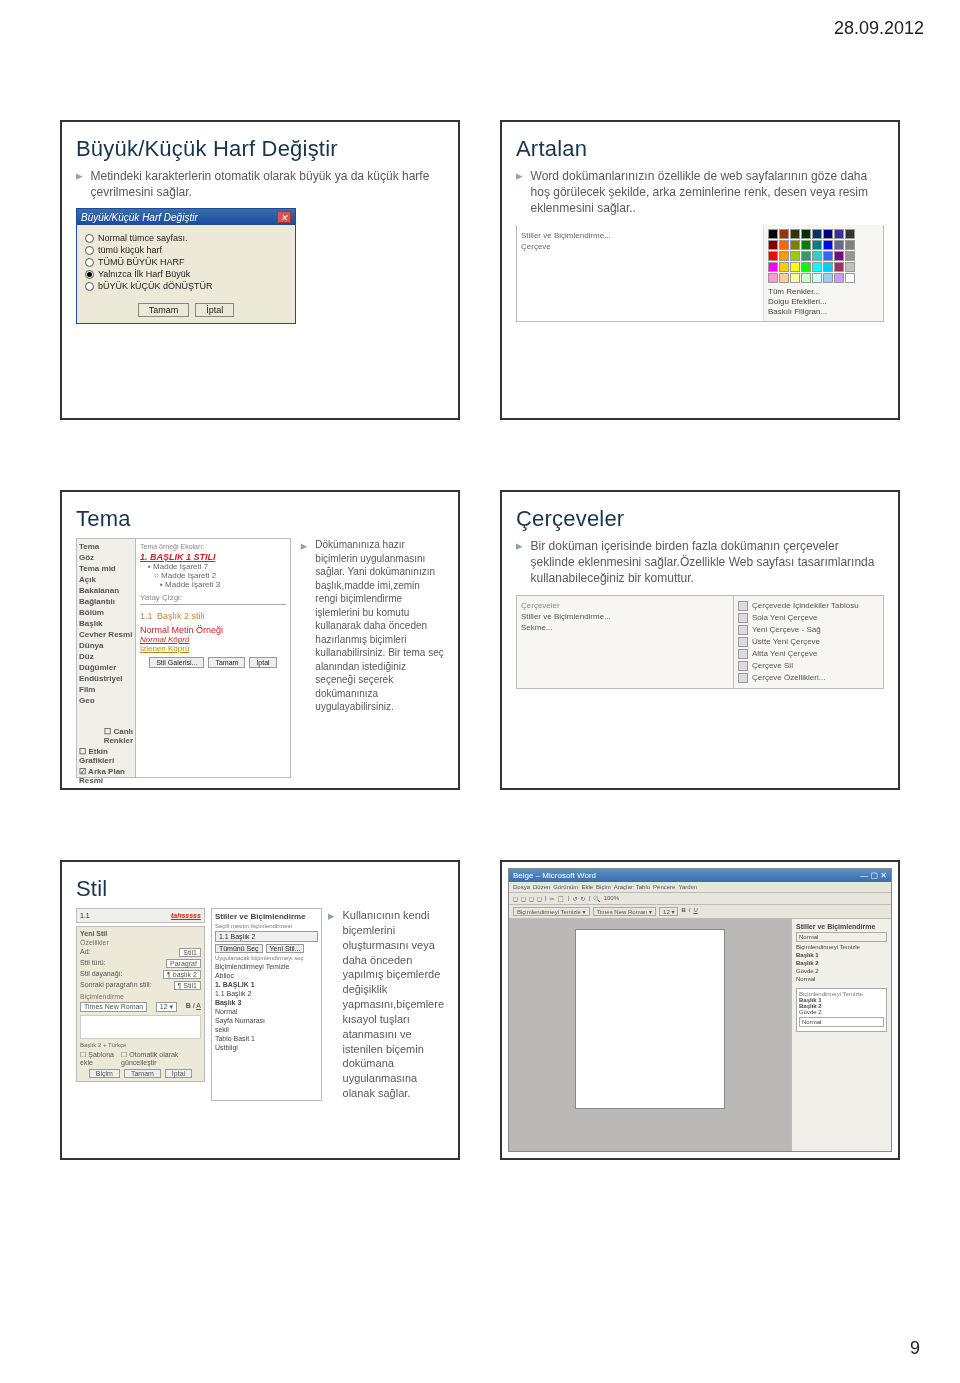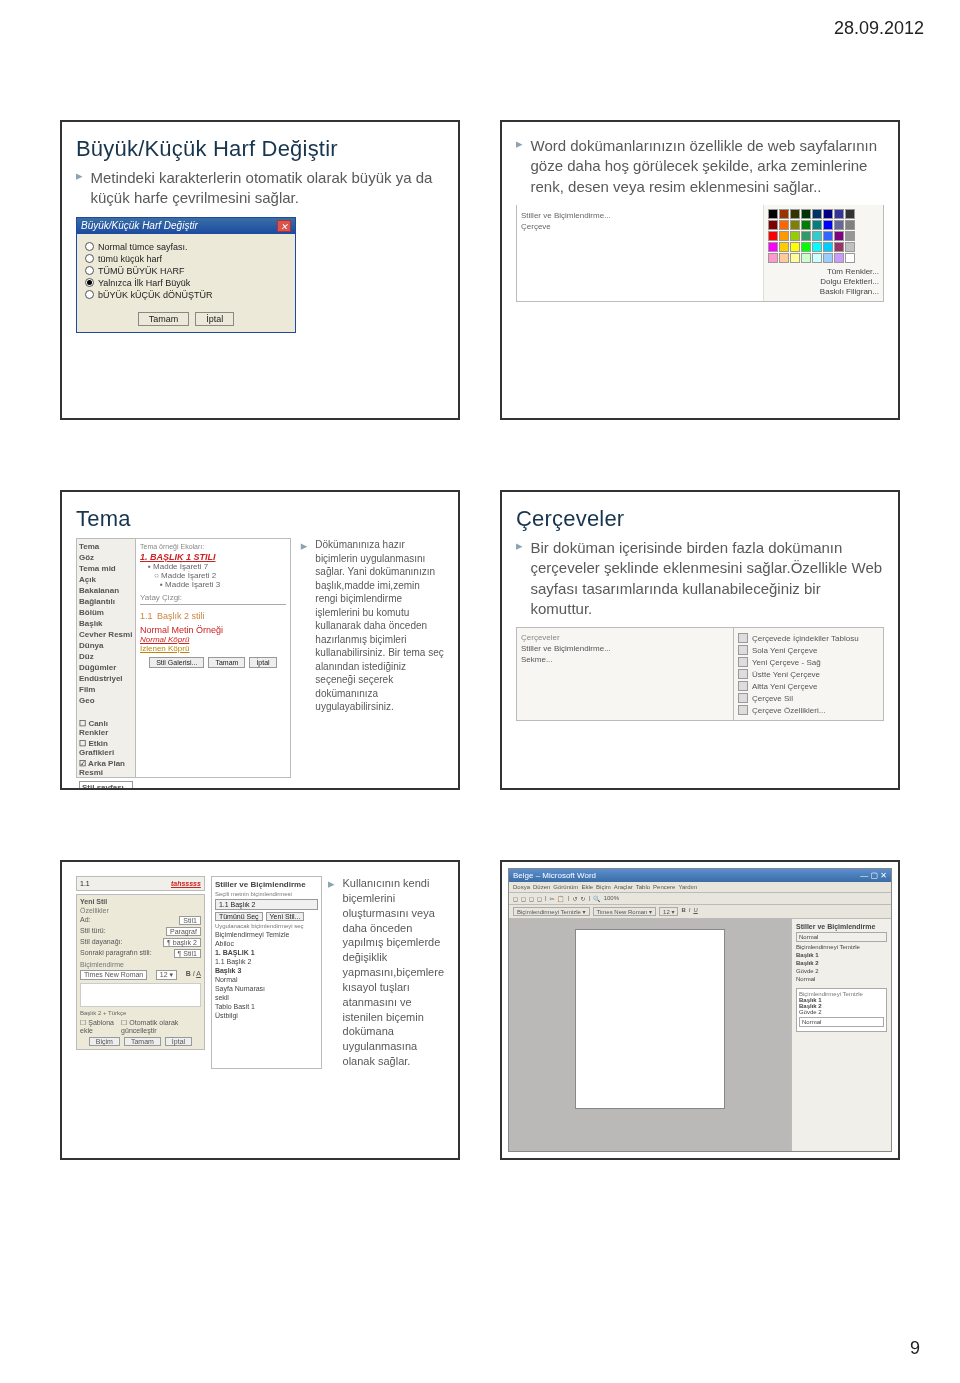--- a/index.html
+++ b/index.html
@@ -49,21 +49,21 @@
     margin-bottom: 6px;
     letter-spacing: 0.2px;
   }
   .slide-body {
     display: flex;
     gap: 10px;
     flex: 1;
     min-height: 0;
   }
   .bullet-col {
-    font-size: 15px;
+    font-size: 12px;
     line-height: 1.35;
     color: #595959;
   }
   .bullet-row {
     display: flex;
     align-items: flex-start;
     gap: 8px;
   }
   .bullet-mark {
     color: #8aa3b0;
@@ -164,21 +164,21 @@
     padding: 4px;
   }
   .swatches {
     display: grid;
     grid-template-columns: repeat(8, 10px);
     grid-auto-rows: 10px;
     gap: 1px;
     margin-bottom: 4px;
   }
   .sw { border: 1px solid #999; }
-  .am-right .link { font-size: 8px; color: #444; margin: 1px 0; text-align: right; }
+  .am-right .link { font-size: 8px; color: #444; margin: 1px 0; }
 
   
   .tema-mock {
     display: flex;
     gap: 0;
     width: 100%;
     font-size: 8px;
   }
   .tema-left {
     width: 60px;
@@ -338,20 +338,21 @@
           </div>
       </div>
       <div class="btnrow">
         <div class="btn">Tamam</div>
         <div class="btn">İptal</div>
       </div>
     </div>
   </div>
 
   <div class="slide">
+    <div class="slide-title">Artalan</div>
     <div class="bullet-row">
       <span class="bullet-mark">▸</span>
       <div class="bullet-col">Word dokümanlarınızın özellikle de web sayfalarının göze daha hoş görülecek şekilde, arka zeminlerine renk, desen veya resim eklenmesini sağlar..</div>
     </div>
     <div class="artalan-mock">
       <div class="am-list">
         <div class="am-left">
           <div>Stiller ve Biçimlendirme...</div>
           <div>Çerçeve</div>
         </div>
@@ -419,21 +420,21 @@
             <div>Bağlantılı</div>
             <div>Bölüm</div>
             <div>Başlık</div>
             <div>Cevher Resmi</div>
             <div>Dünya</div>
             <div>Düz</div>
             <div>Düğümler</div>
             <div>Endüstriyel</div>
             <div>Film</div>
             <div>Geo</div>
-          <div style="margin-top:12px;">☐ Canlı Renkler</div>
+          <div style="margin-top:20px;text-align:right;">☐ Canlı Renkler</div>
           <div>☐ Etkin Grafikleri</div>
           <div>☑ Arka Plan Resmi</div>
           <div style="margin-top:3px;border:1px solid #999;background:#fff;padding:1px 2px;">Stil sayfası örneğe...</div>
         </div>
         <div class="tema-mid">
           <div style="font-size:7px;color:#888;margin-bottom:2px;">Tema örneği Ekoları:</div>
           <div class="tm-h tema-red">1. BAŞLIK 1 STILI</div>
           <div style="margin-left:8px;font-size:8px;color:#666">▪ <span>Madde İşareti 7</span></div>
           <div style="margin-left:14px;font-size:8px;color:#666">○ <span>Madde İşareti 2</span></div>
           <div style="margin-left:20px;font-size:8px;color:#666">▪ <span>Madde İşareti 3</span></div>
@@ -496,20 +497,21 @@
           </div>
         <div>
             <span class="mini-icon"></span>
             <span>Çerçeve Özellikleri...</span>
           </div>
       </div>
     </div>
   </div>
 
   <div class="slide">
+    <div class="slide-title">Stil</div>
     <div class="stil-body">
       <div class="stil-left-panel">
         <div class="row-top">
           <span>1.1</span>
           <span class="stil-red">tahsssss</span>
         </div>
         <div class="stil-dialog">
           <div style="font-weight:bold;margin-bottom:2px">Yeni Stil</div>
           <div style="color:#777">Özellikler</div>
           <div class="field">

